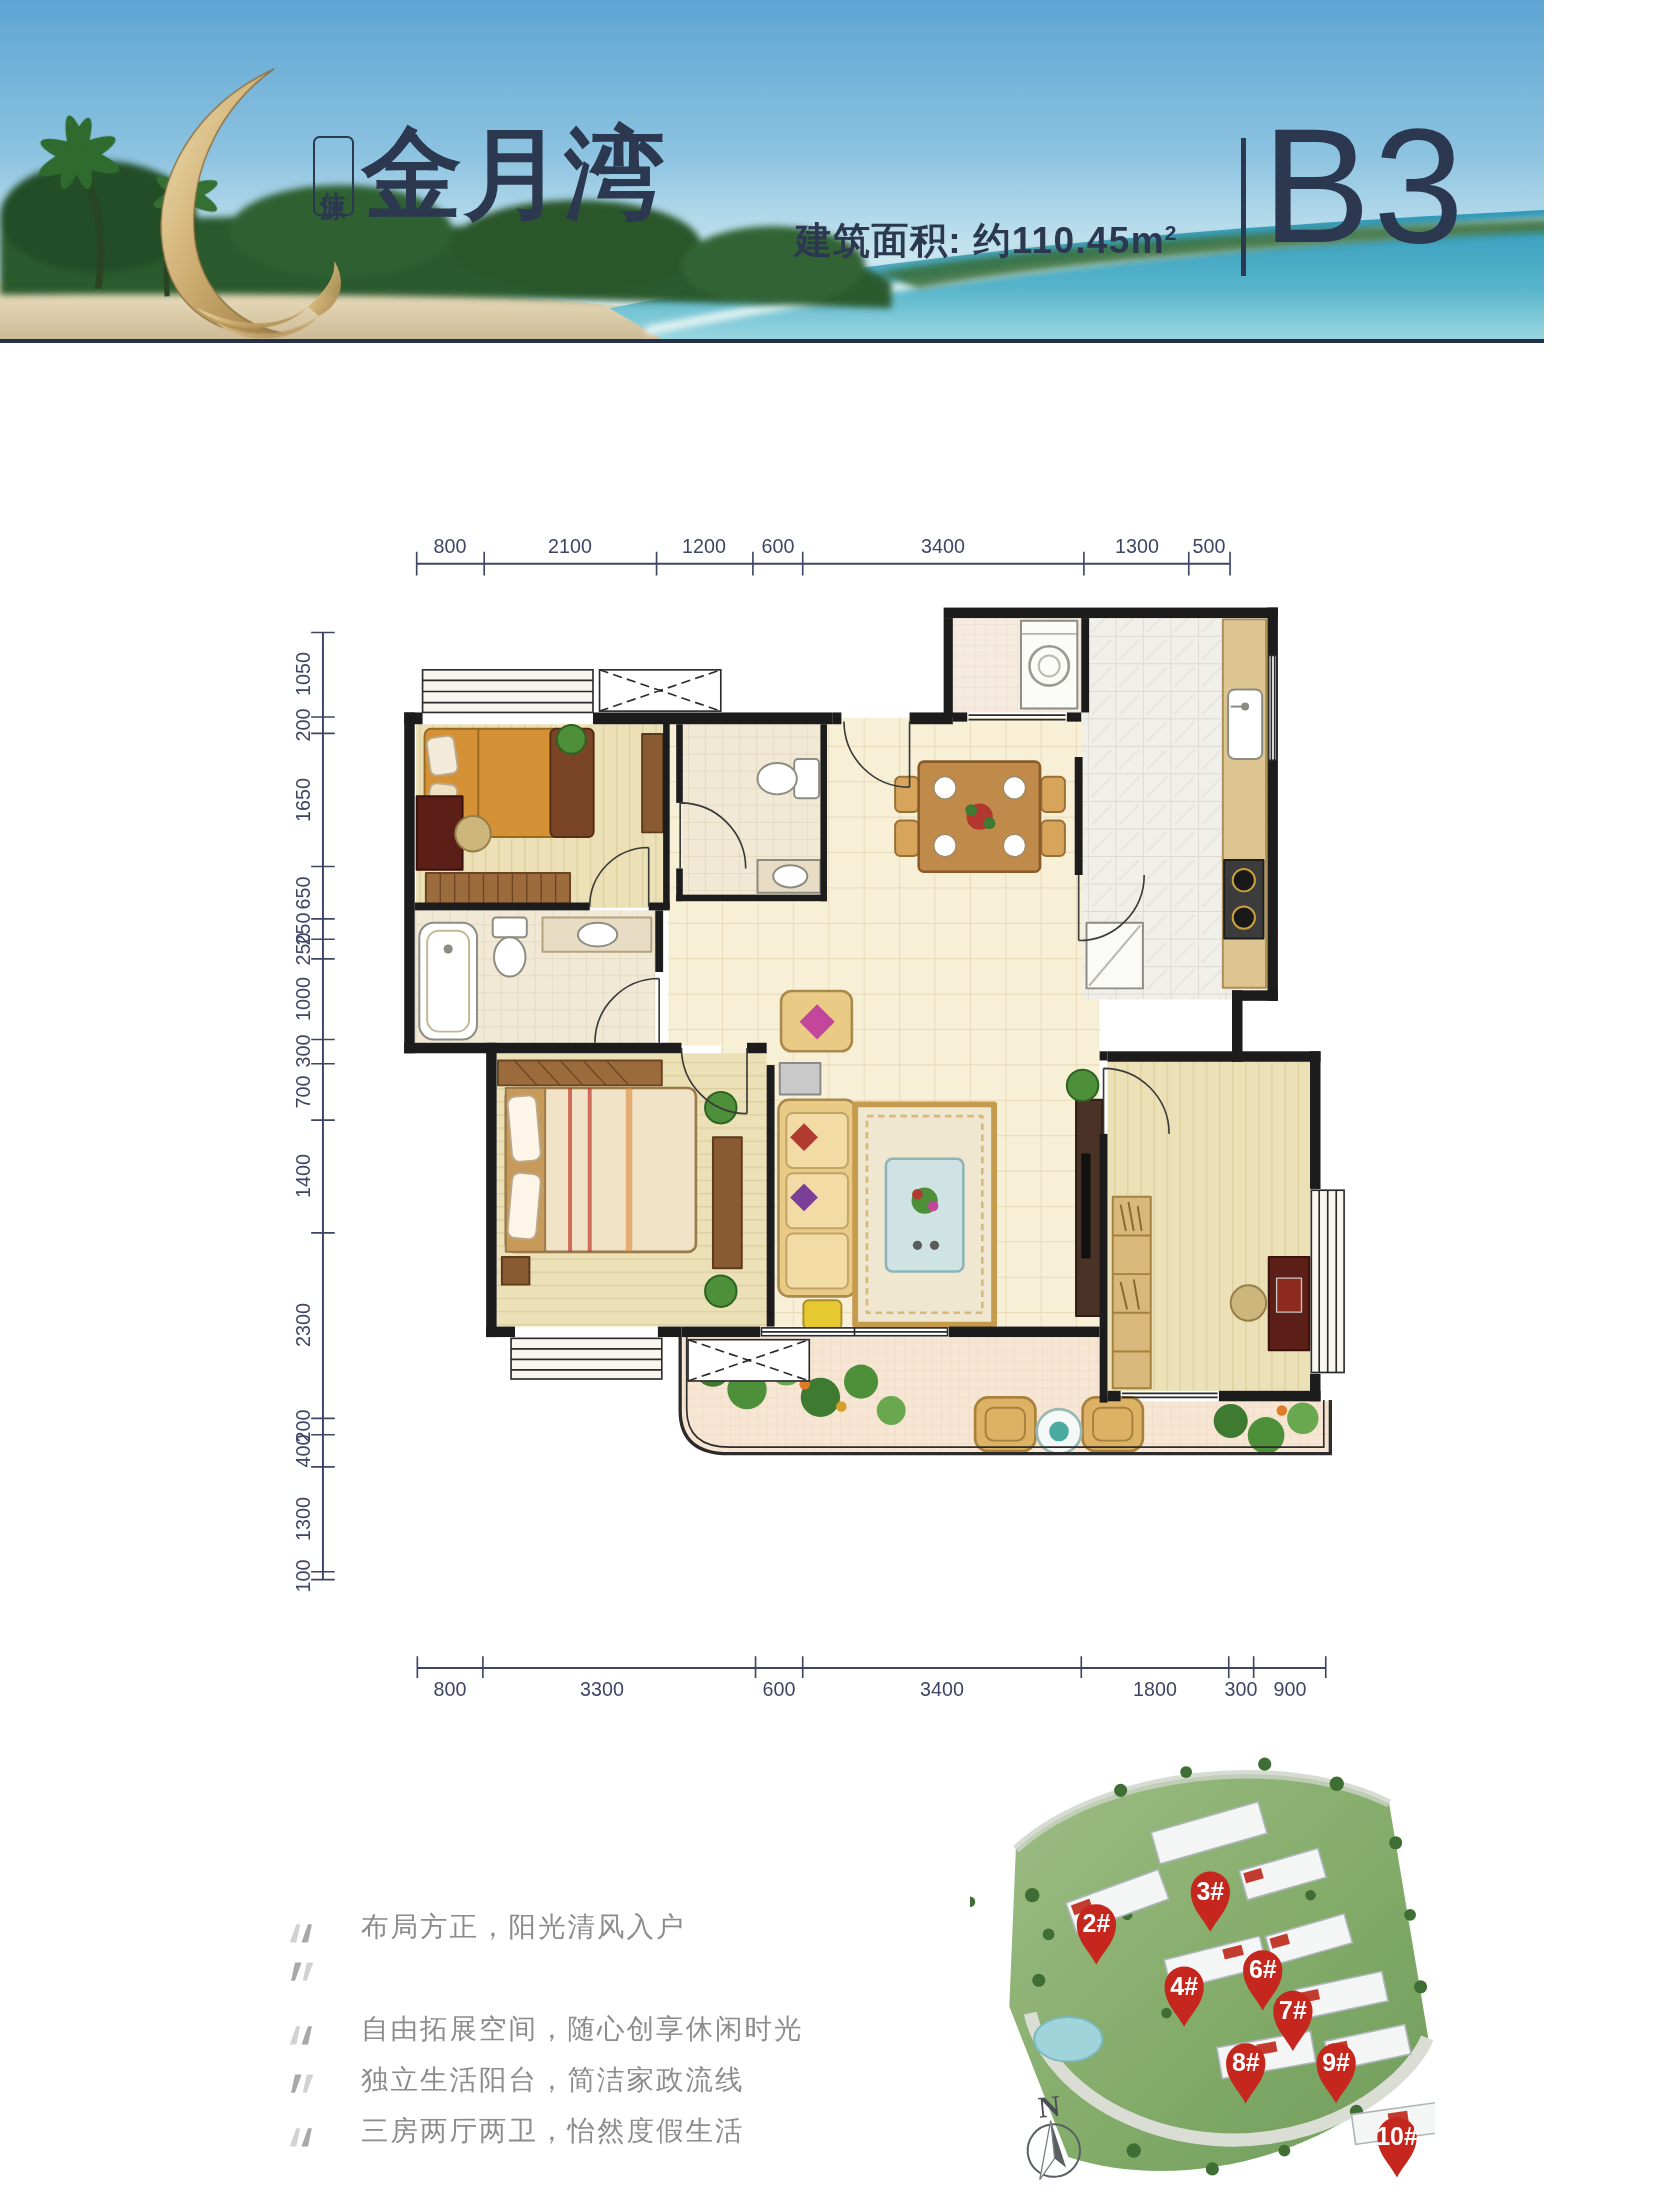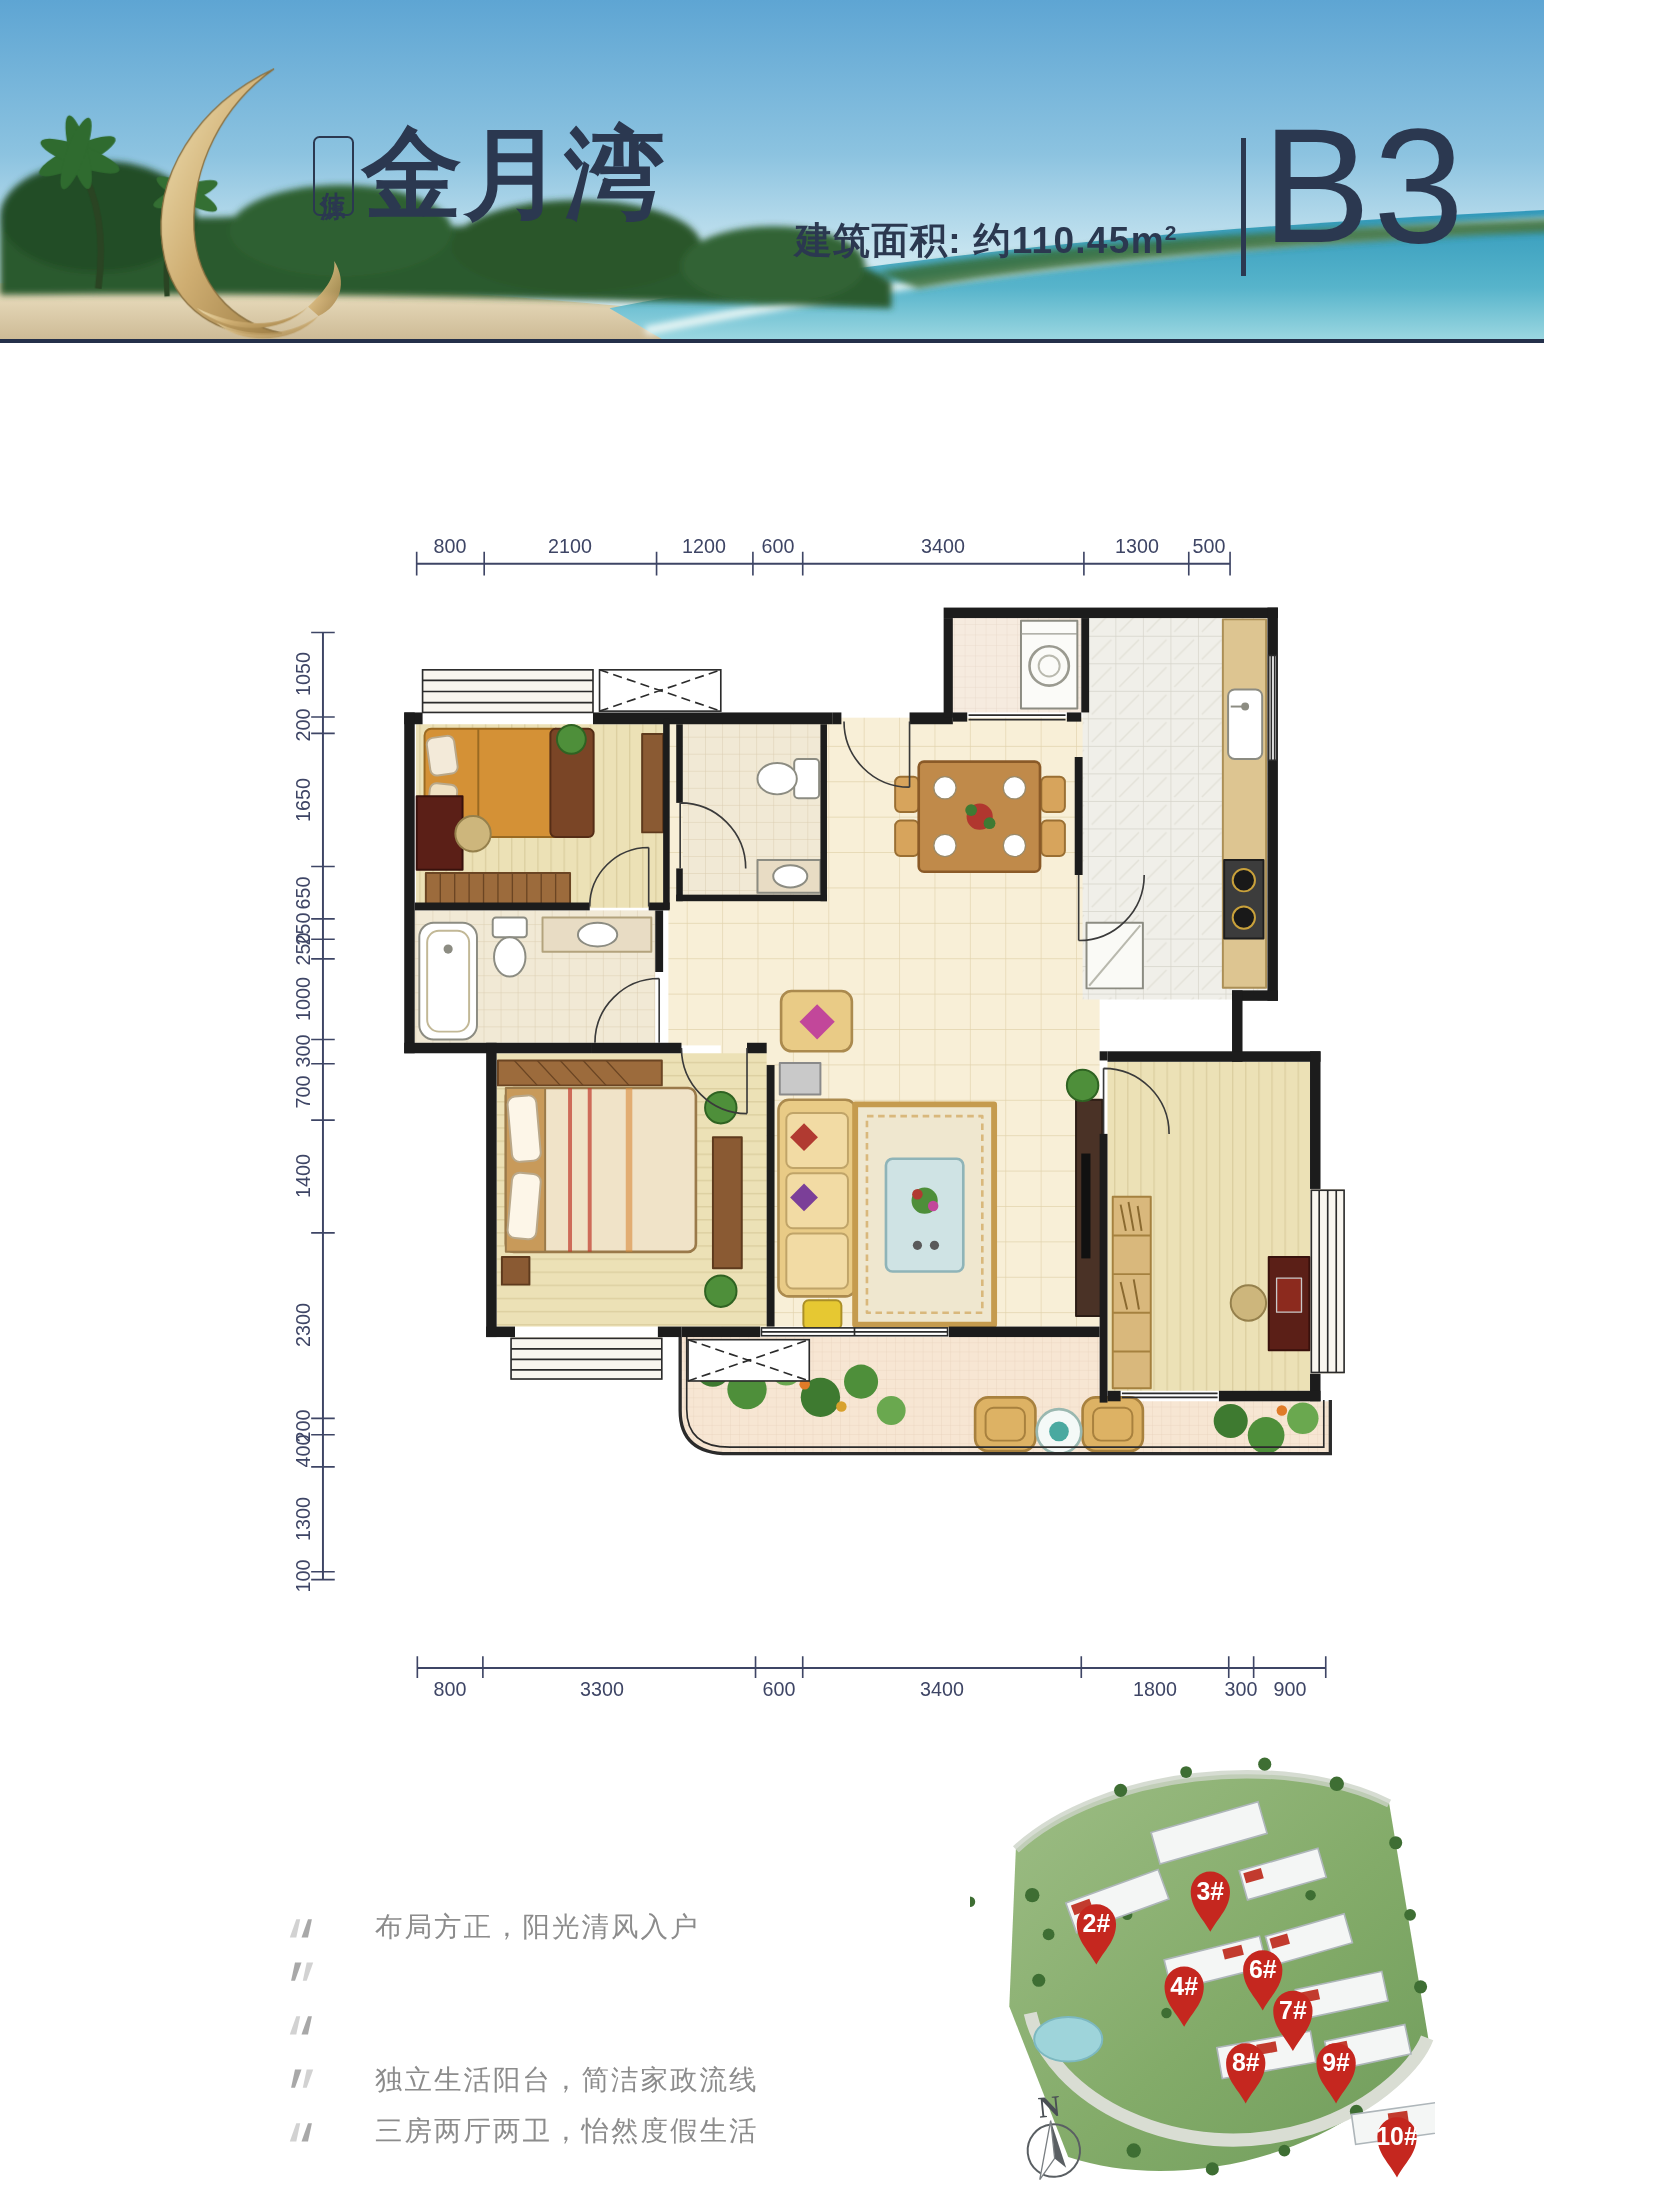--- a/index.html
+++ b/index.html
@@ -31,21 +31,21 @@
   .unit-type{left:1461px;top:159px;color:var(--navy);font-size:100px;font-weight:700;line-height:1;letter-spacing:6.6px;}
 
   
   #plan{left:262px;top:498px;width:1088px;height:1180px;}
   #plan svg{position:absolute;left:0;top:0;}
   .hdim{position:absolute;transform:translate(-50%,0);color:var(--dim);font-size:19.7px;white-space:nowrap;}
   .vdim{position:absolute;left:41px;transform:translate(-50%,-50%) rotate(-90deg);color:var(--dim);
         font-size:19.7px;white-space:nowrap;}
 
   
-  .feature-row{position:absolute;left:287px;display:flex;align-items:center;gap:59px;}
+  .feature-row{position:absolute;left:287px;display:flex;align-items:flex-end;gap:45px;}
   .feature-text{color:var(--grey);font-size:27.5px;letter-spacing:2px;}
   .bullet{width:29px;height:26px;flex:0 0 29px;}
 
   
   #siteplan{left:970px;top:1731px;width:465px;height:475px;}
 </style>
 </head>
 <body>
 
 <div class="abs" id="banner">
@@ -442,20 +442,21 @@
   <svg class="bullet" viewBox="0 0 44 40" style="transform:rotate(180deg)">
     <polygon points="4,36 14,8 20,8 14,36" fill="#d2d2d2"></polygon>
       <polygon points="22,36 32,8 38,8 32,36" fill="#a8a8a8"></polygon>
   </svg>
 </div>
 <div class="abs feature-row" style="top:2011px">
   <svg class="bullet" viewBox="0 0 44 40">
     <polygon points="4,36 14,8 20,8 14,36" fill="#d2d2d2"></polygon>
       <polygon points="22,36 32,8 38,8 32,36" fill="#a8a8a8"></polygon>
   </svg>
+  <span class="feature-text">自由拓展空间，随心创享休闲时光</span>
 </div>
 <div class="abs feature-row" style="top:2062px">
   <svg class="bullet" viewBox="0 0 44 40" style="transform:rotate(180deg)">
     <polygon points="4,36 14,8 20,8 14,36" fill="#d2d2d2"></polygon>
       <polygon points="22,36 32,8 38,8 32,36" fill="#a8a8a8"></polygon>
   </svg>
   <span class="feature-text">独立生活阳台，简洁家政流线</span>
 </div>
 <div class="abs feature-row" style="top:2113px">
   <svg class="bullet" viewBox="0 0 44 40">

